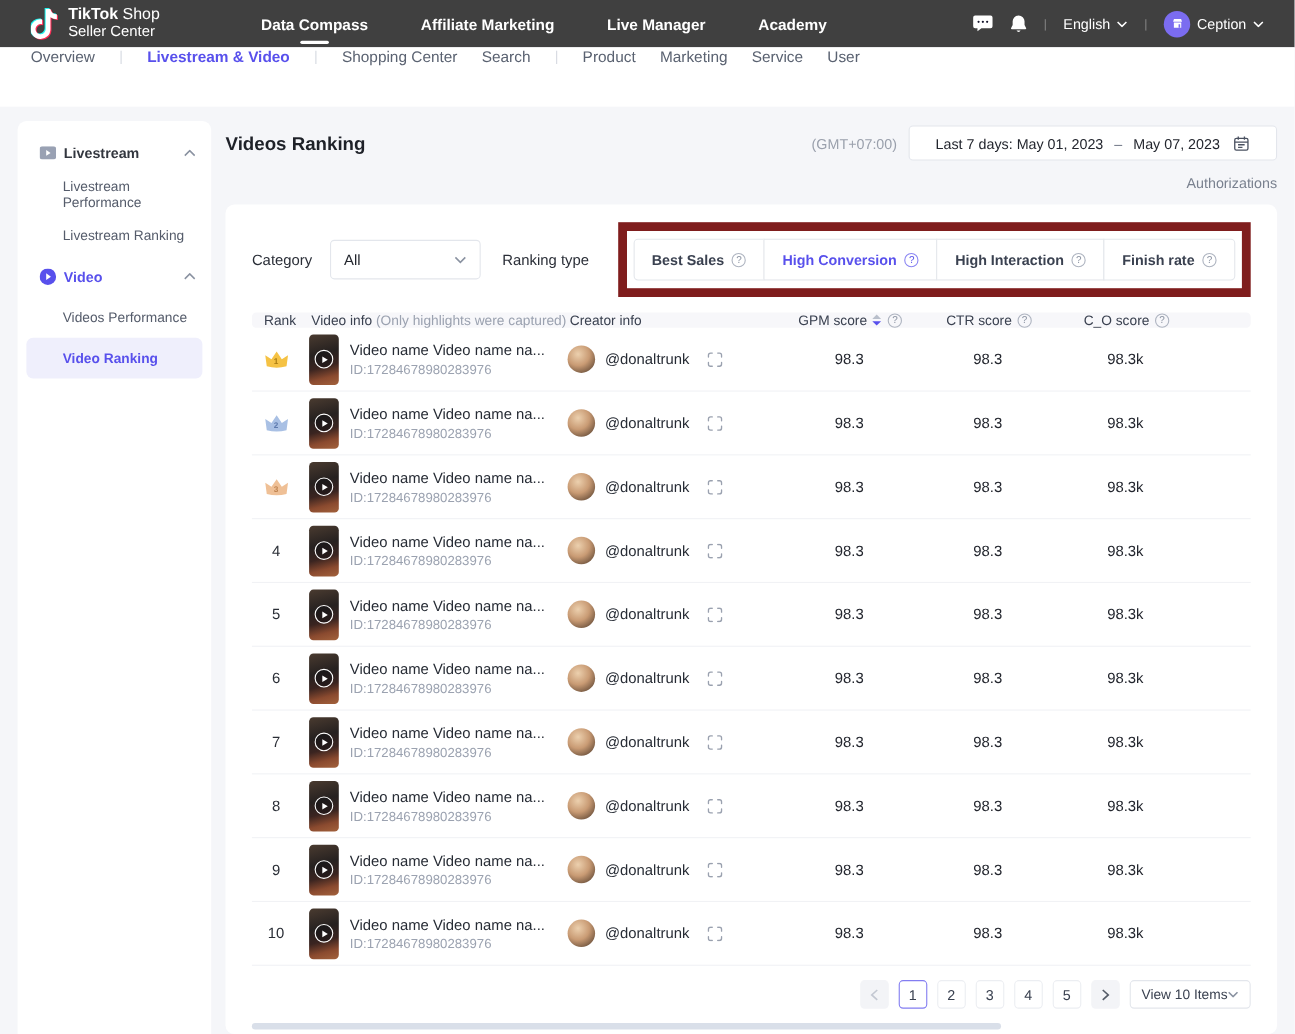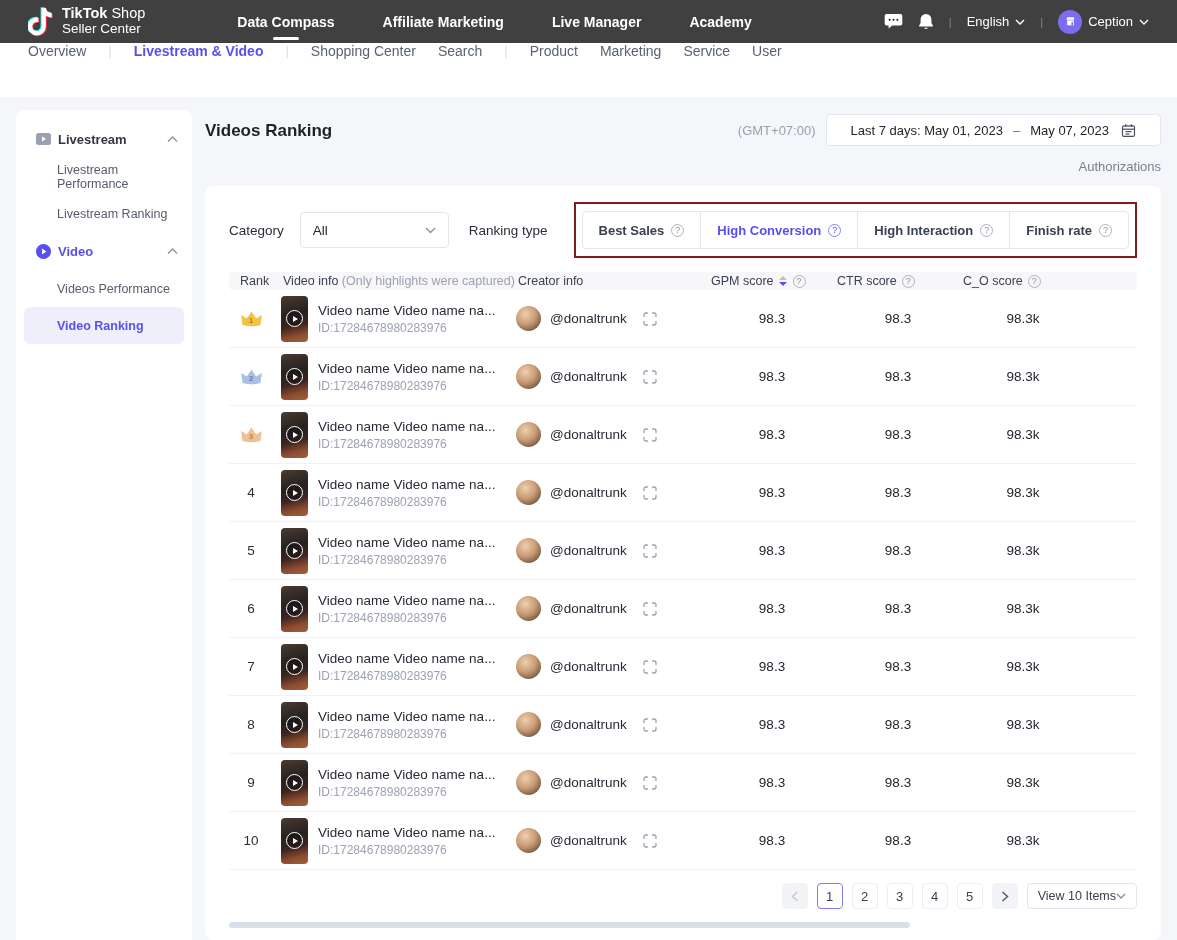--- a/index.html
+++ b/index.html
@@ -51,38 +51,38 @@
   .auth-link{cursor:pointer;}
   
   .card{background:#fff;border-radius:8px;margin-top:12px;padding:16px 24px 8px;flex:1;
       box-sizing:border-box;display:flex;flex-direction:column;min-height:0;}
   .filter-row{display:flex;align-items:center;}
   .flabel{font-size:13.5px;color:#2A2E37;margin-right:16px;white-space:nowrap;}
   .select{width:237px;height:36px;border:1px solid #E3E6EC;border-radius:4px;display:flex;
       align-items:center;justify-content:space-between;padding:0 12px;font-size:13.5px;
       box-sizing:border-box;cursor:pointer;background:#fff;}
   .rt-label{margin-left:20px;}
-  .annotation{margin-left:10px;border:2px solid #7f1d1d;padding:7px 6px;display:flex;}
+  .annotation{margin-left:10px;border:8px solid #7f1d1d;padding:7px 6px;display:flex;}
   .seg-btn{height:38px;display:flex;align-items:center;gap:7px;padding:0 16px;background:#fff;
       border:1px solid #E4E7EC;margin-left:-1px;font-size:13px;font-weight:600;color:#3A4150;
       cursor:pointer;white-space:nowrap;box-sizing:border-box;}
   .seg-btn:first-child{margin-left:0;border-radius:4px 0 0 4px;}
   .seg-btn:last-child{border-radius:0 4px 4px 0;}
   .seg-btn.active{color:#5850EC;}
   .qicon{width:13px;height:13px;border:1px solid #AEB4C0;color:#8A92A1;border-radius:50%;
       font-size:9px;display:inline-flex;align-items:center;justify-content:center;line-height:1;
       flex-shrink:0;box-sizing:border-box;font-weight:400;}
   .seg-btn.active .qicon{border-color:#8A85F2;color:#5850EC;}
   
   .thead,.trow{display:grid;grid-template-columns:52px 235px 193px 126px 126px 124px 1fr;align-items:center;}
   .thead{height:32px;background:#F7F7FA;border-radius:4px;margin-top:14px;font-size:12.5px;color:#3A4150;}
   .th{padding-left:2px;}
   .th.first{padding-left:11px;}
   .th .note{color:#9BA2B0;}
-  .th.center{display:flex;align-items:center;justify-content:flex-start;gap:5px;}
+  .th.center{display:flex;align-items:center;justify-content:center;gap:5px;}
   .sorter{display:flex;flex-direction:column;gap:2px;margin-right:1px;}
   .sorter .tri-up{width:0;height:0;border-left:4px solid transparent;border-right:4px solid transparent;
       border-bottom:4px solid #B9BFCB;}
   .sorter .tri-down{width:0;height:0;border-left:4px solid transparent;border-right:4px solid transparent;
       border-top:4px solid #5850EC;}
   .trow{height:57px;border-bottom:1px solid #F1F2F5;font-size:13.5px;}
   .rank-cell{display:flex;justify-content:center;align-items:center;width:44px;color:#2A2E36;position:relative;}
   .crown-num{position:absolute;top:6px;left:0;right:0;text-align:center;font-size:7.5px;font-weight:700;}
   .video-cell{display:flex;align-items:center;gap:10px;min-width:0;}
   .thumb{width:27px;height:46px;border-radius:4px;flex-shrink:0;position:relative;

